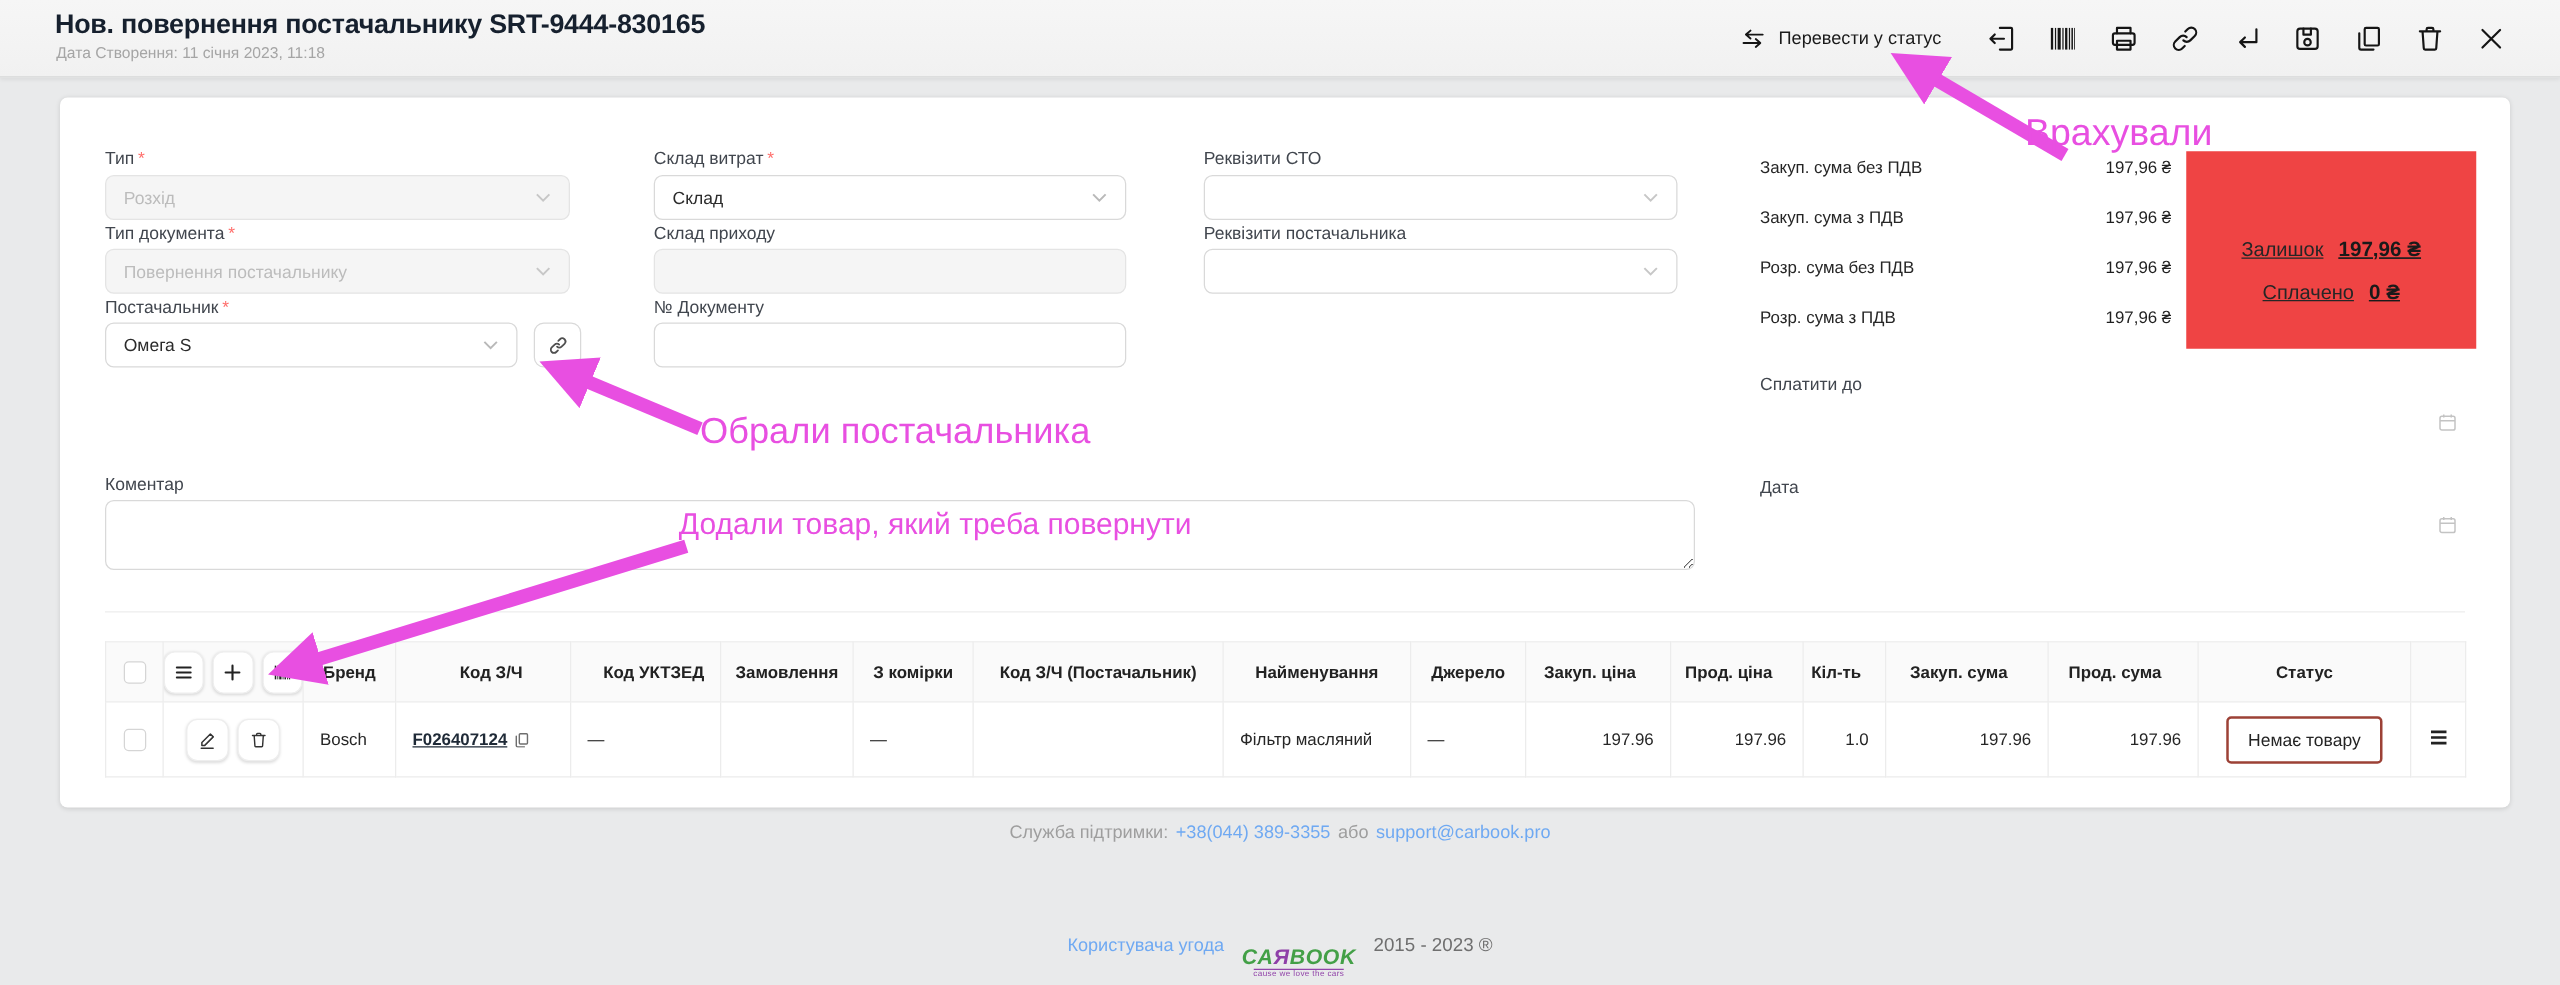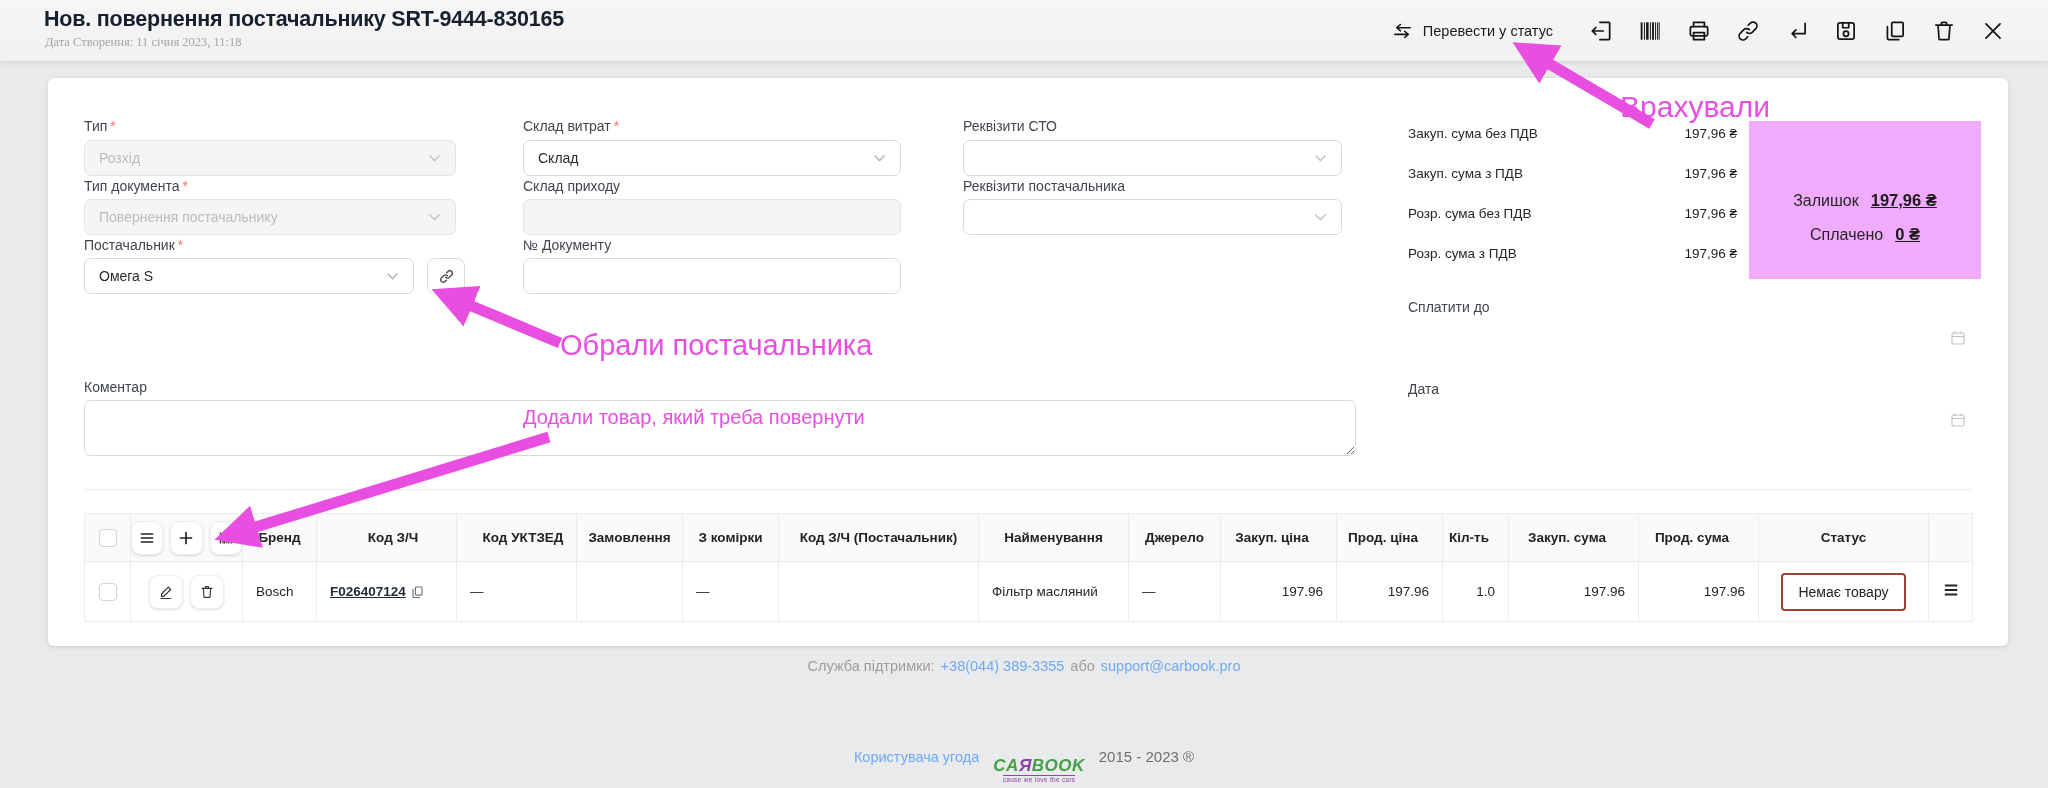--- a/index.html
+++ b/index.html
@@ -12,21 +12,21 @@
   }
   
   .topbar{
     position:absolute; left:0; top:0; width:2048px; height:62px;
     background:linear-gradient(#f6f6f6,#f1f1f1);
     border-bottom:1px solid #d9d9d9;
     box-shadow:0 2px 3px rgba(0,0,0,.06);
     z-index:5;
   }
   .doc-title{ position:absolute; left:44px; top:7px; font-size:21.5px; font-weight:600; color:#16202e; letter-spacing:-.2px;}
-  .doc-created{ position:absolute; left:45px; top:35px; font-size:12.5px; color:#a5a5a5;font-family:Liberation Serif, serif;}
+  .doc-created{ position:absolute; left:45px; top:35px; font-size:12.5px; color:#a5a5a5;}
   .toolbar{ position:absolute; right:42px; top:0; height:62px; display:flex; align-items:center; gap:23px;}
   .status-btn{ display:flex; align-items:center; gap:9px; cursor:pointer; margin-right:12px;}
   .status-btn span{ font-size:14.5px; color:#1a1a1a;}
   .tbtn{ display:flex; align-items:center; justify-content:center; cursor:pointer; }
   .ticon{ width:26px; height:26px; }
   .ticon path,.ticon rect,.ticon circle{ stroke:#151515; stroke-width:1.6; fill:none; stroke-linecap:round; stroke-linejoin:round;}
   .ticon .fillbar{ fill:#151515; stroke:none;}
   
   .card{
     position:absolute; left:48px; top:78px; width:1960px; height:568px;
@@ -53,22 +53,22 @@
   .cal{ position:absolute; pointer-events:none;}
   .linkbtn{
     position:absolute; width:38px; height:36px; border:1px solid #d9d9d9; border-radius:8px;
     background:#fff; display:flex; align-items:center; justify-content:center; cursor:pointer;
   }
   
   .t-row{ position:absolute; width:329px; left:1360px; display:flex; justify-content:space-between; font-size:13.5px; color:#262626;}
   .t-row .t-val{ color:#1f1f1f;}
   .balance-box{
     position:absolute; left:1701px; top:43px; width:232px; height:158px;
-    background:#f0abfc; display:flex; flex-direction:column; align-items:center; justify-content:center; gap:15px;
-    padding-top:34px; font-size:16px; color:#262626;
+    background:#ef4444; display:flex; flex-direction:column; align-items:center; justify-content:center; gap:15px;
+    padding-top:34px; font-size:16px; color:#262626;text-decoration:underline;
   }
   .balance-line{ display:flex; gap:12px; align-items:baseline;}
   .balance-line b{ font-size:16.5px; text-decoration:underline; font-weight:700; color:#1a1a1a;}
   
   .divider{ position:absolute; left:36px; top:411px; width:1888px; height:1px; background:#ededed;}
   
   .items-wrap{ position:absolute; left:36px; top:435px; width:1888px;}
   table.items{ border-collapse:collapse; table-layout:fixed; width:1888px; }
   table.items th, table.items td{ border:1px solid #ececec; font-size:13.5px; color:#262626; white-space:nowrap; overflow:hidden;}
   table.items thead tr{ height:48px; background:#fafafa;}
@@ -415,21 +415,21 @@
     <marker id="ah" viewBox="0 0 4 4" markerWidth="4" markerHeight="4" refX="1" refY="2" orient="auto">
       <path d="M0 0 L4 2 L0 4 Z" fill="#e84fe1"></path>
     </marker>
   </defs>
   <line x1="1652" y1="124" x2="1541" y2="59" stroke="#e84fe1" stroke-width="11" marker-end="url(#ah)"></line>
   <line x1="560" y1="343" x2="462" y2="302" stroke="#e84fe1" stroke-width="11" marker-end="url(#ah)"></line>
   <line x1="549" y1="437" x2="246" y2="530" stroke="#e84fe1" stroke-width="11" marker-end="url(#ah)"></line>
 </svg>
 <div class="anno" style="left:1620px; top:90px; font-size:30px;">Врахували</div>
 <div class="anno" style="left:560px; top:329px; font-size:29px;">Обрали постачальника</div>
-<div class="anno" style="left:523px; top:406px; font-size:20px;">Додали товар, який треба повернути</div>
+<div class="anno" style="left:543px; top:406px; font-size:24px;">Додали товар, який треба повернути</div>
 
 <div class="foot1">
   <span>Служба підтримки:</span>
   <a class="flink">+38(044) 389-3355</a>
   <span>або</span>
   <a class="flink">support@carbook.pro</a>
 </div>
 <div class="foot2">
   <a class="flink">Користувача угода</a>
   <span class="logo">

